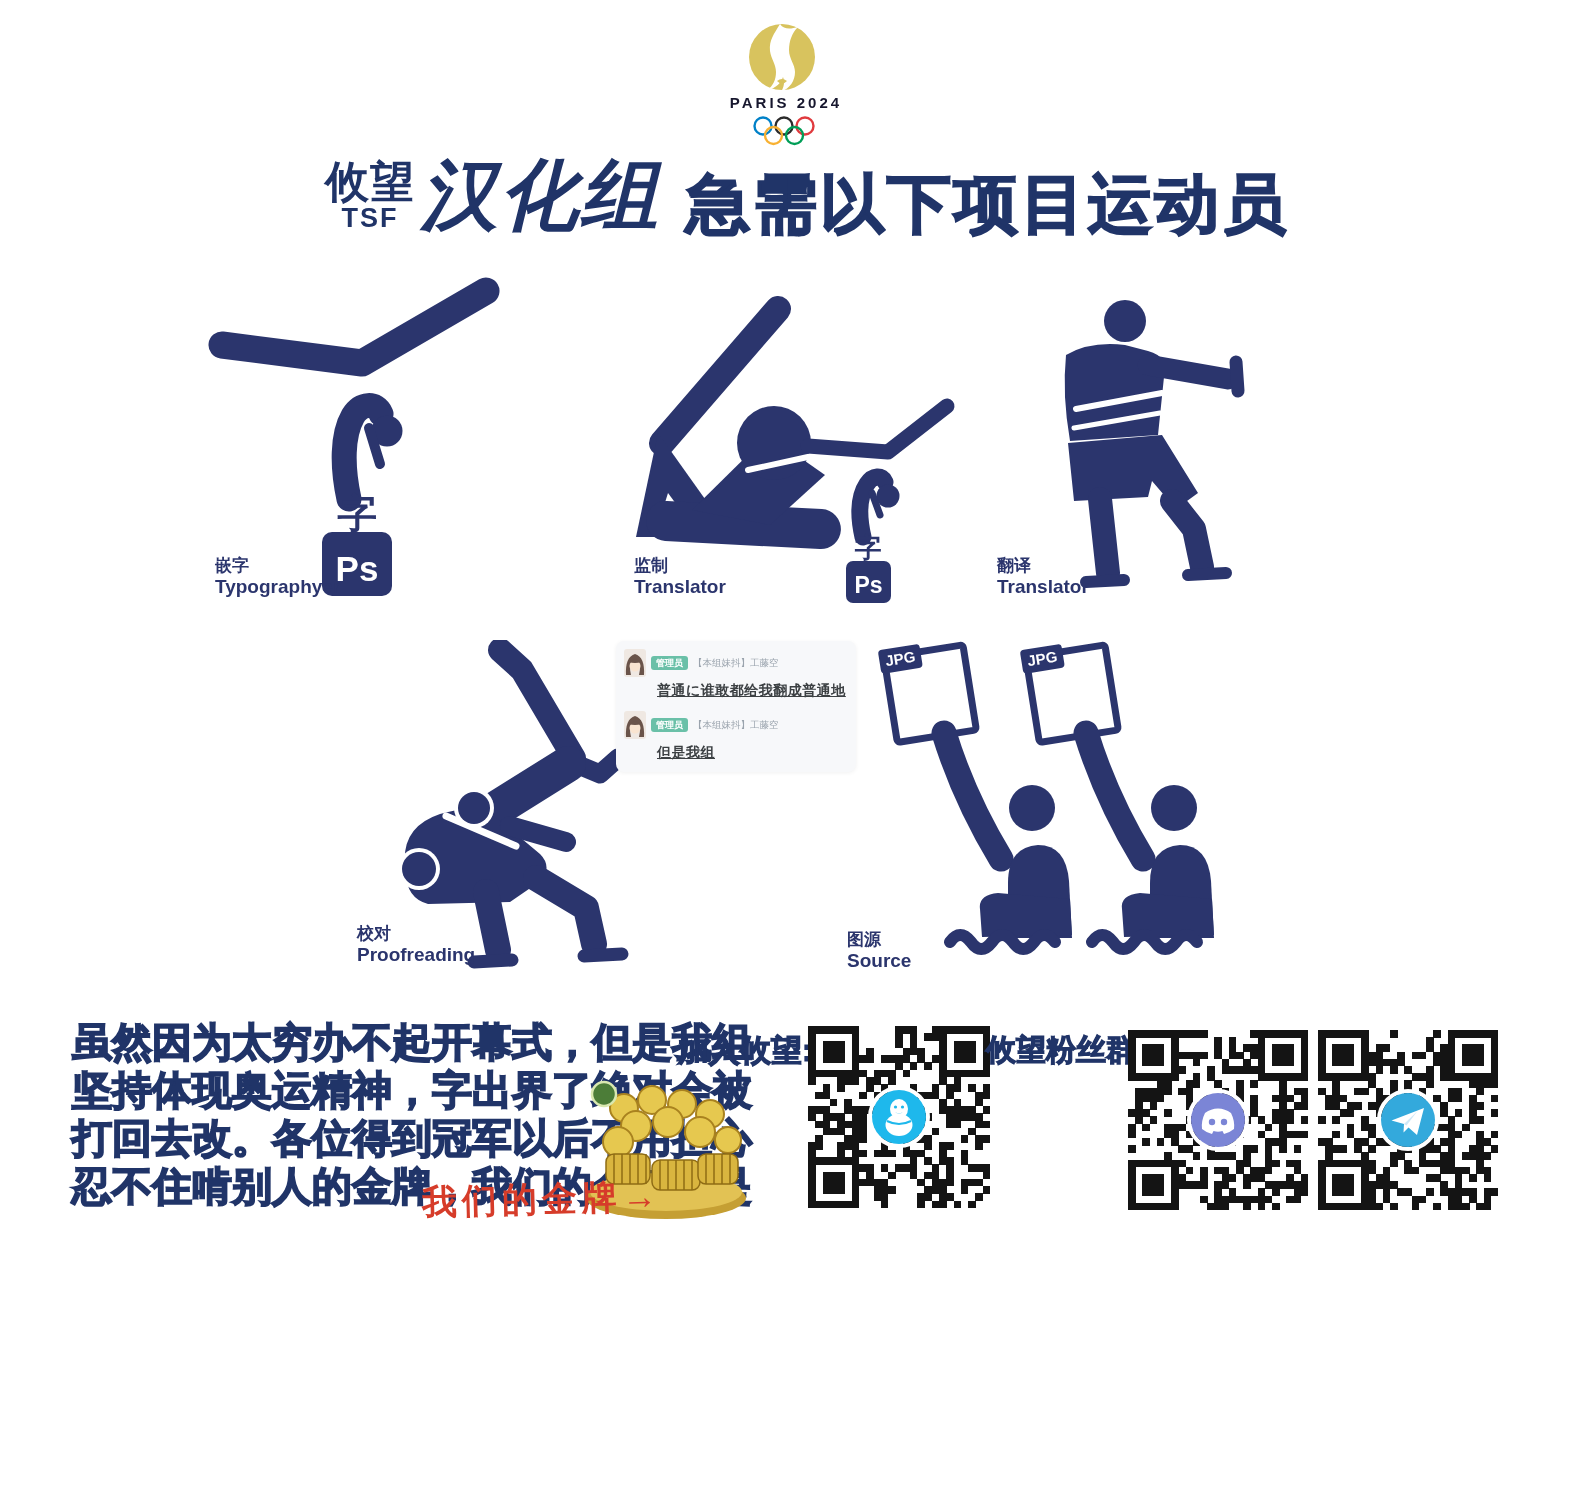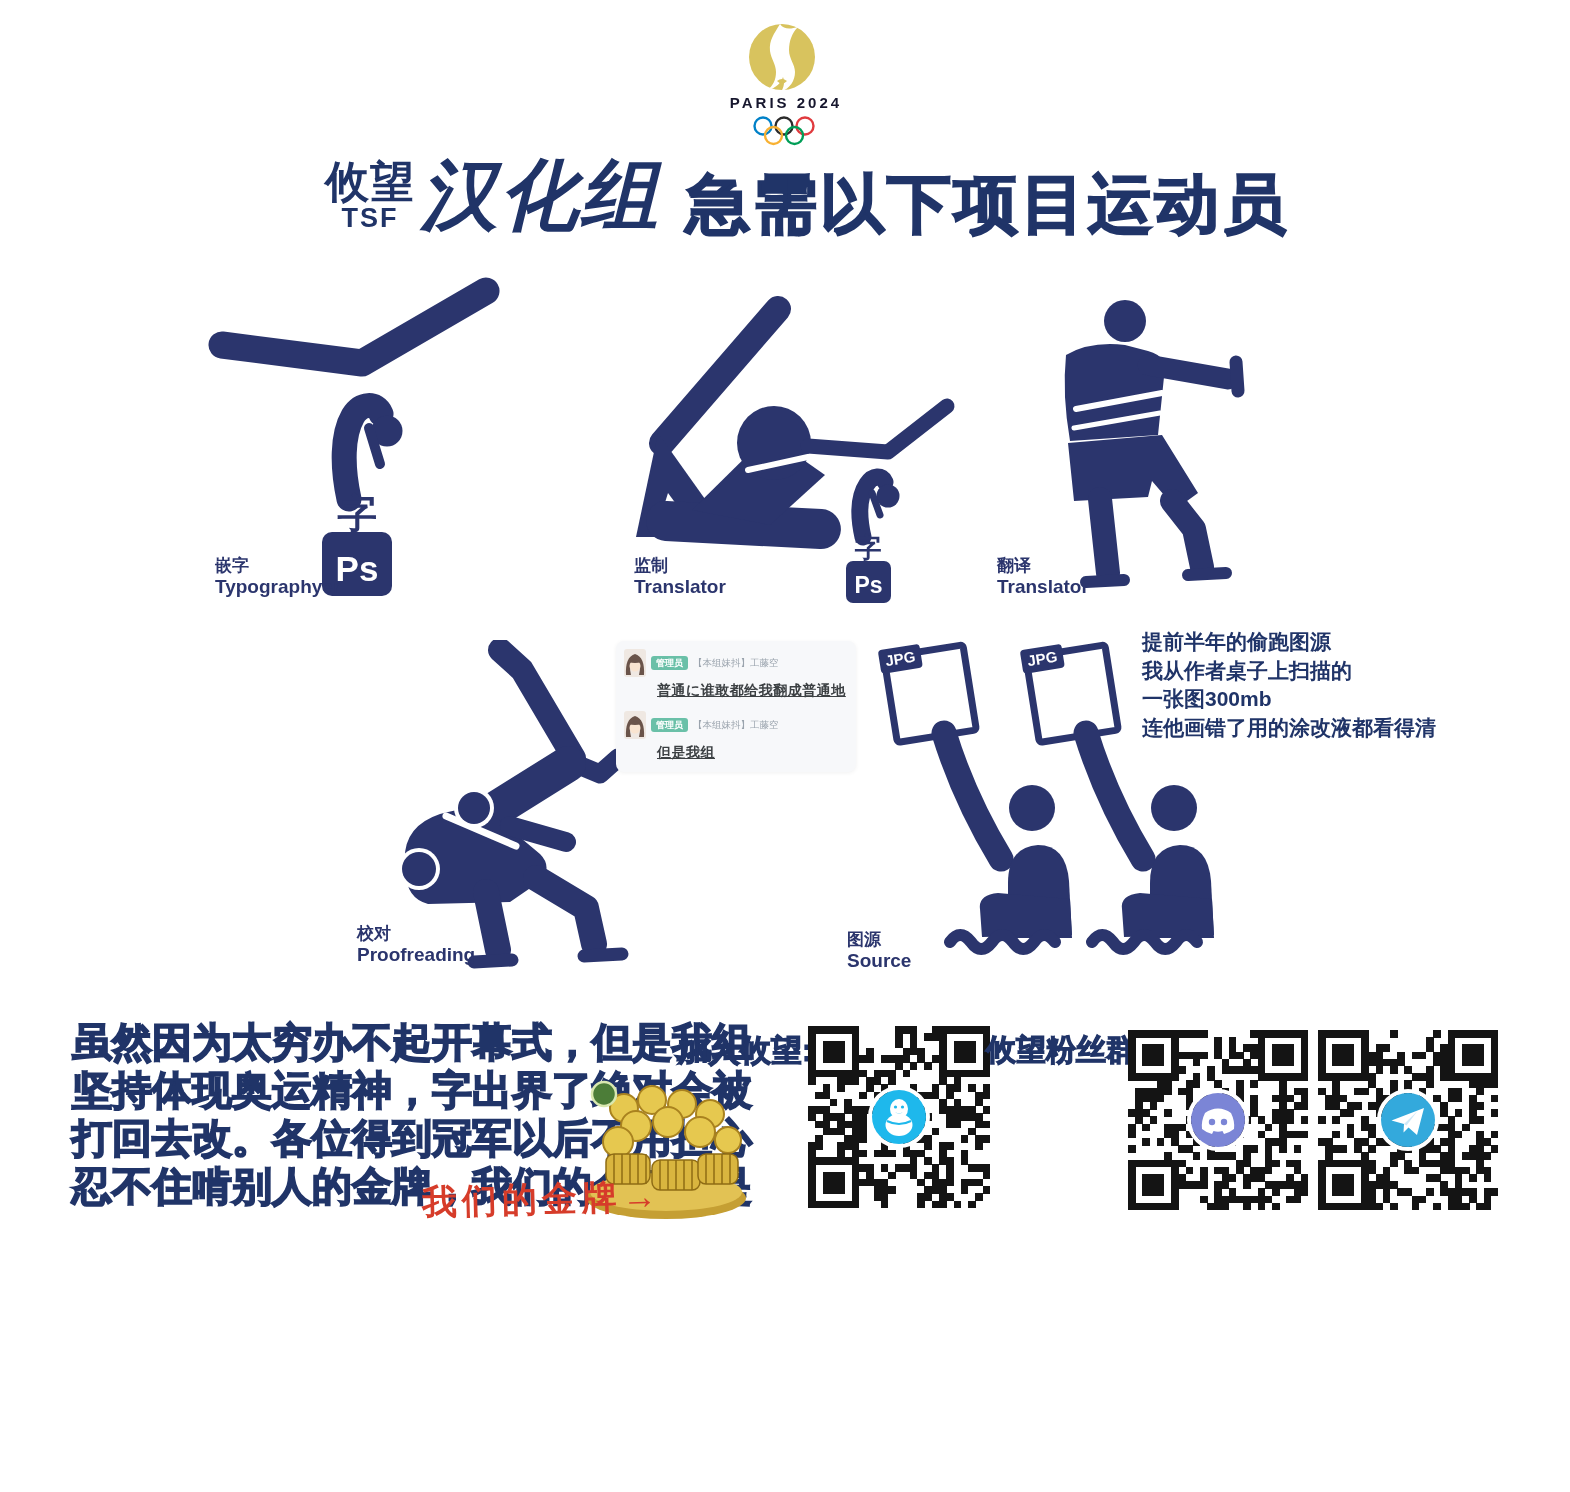--- a/index.html
+++ b/index.html
@@ -206,26 +206,20 @@
         <text class="jpg" x="48" y="27" text-anchor="middle">JPG</text>
       </g>
       <path class="sink" stroke-width="25" d="M86 100 Q106 165 143 226"></path>
       <circle class="ink" cx="174" cy="175" r="23"></circle>
       <path class="ink" d="M150 305 L150 250 Q150 214 180 212 Q208 212 211 248 L214 305 Z"></path>
       <path class="ink" d="M122 276 Q120 262 140 260 L212 266 L214 302 L124 304 Z"></path>
       <path class="sink" stroke-width="12" d="M92 309 q10 -14 21 0 q10 14 21 0 q10 -14 21 0 q10 14 21 0 q10 -14 21 0"></path>
     </g>
     <use href="#swimmer" x="142"></use>
   </svg>
-  <div class="abs note-source" style="left:1142px;top:628px">
-    <div>提前半年的偷跑图源</div>
-    <div>我从作者桌子上扫描的</div>
-    <div>一张图300mb</div>
-    <div>连他画错了用的涂改液都看得清</div>
-  </div>
   <div class="abs evt-label" style="left:847px;top:930px">
     <div class="zh">图源</div>
     <div class="en">Source</div>
   </div>
 
   <div class="abs manifesto" style="left:72px;top:1018px">
     <div>虽然因为太穷办不起开幕式，但是我组</div>
     <div>坚持体现奥运精神，字出界了绝对会被</div>
     <div>打回去改。各位得到冠军以后不用担心</div>
     <div>忍不住啃别人的金牌，我们的金牌都是</div>

